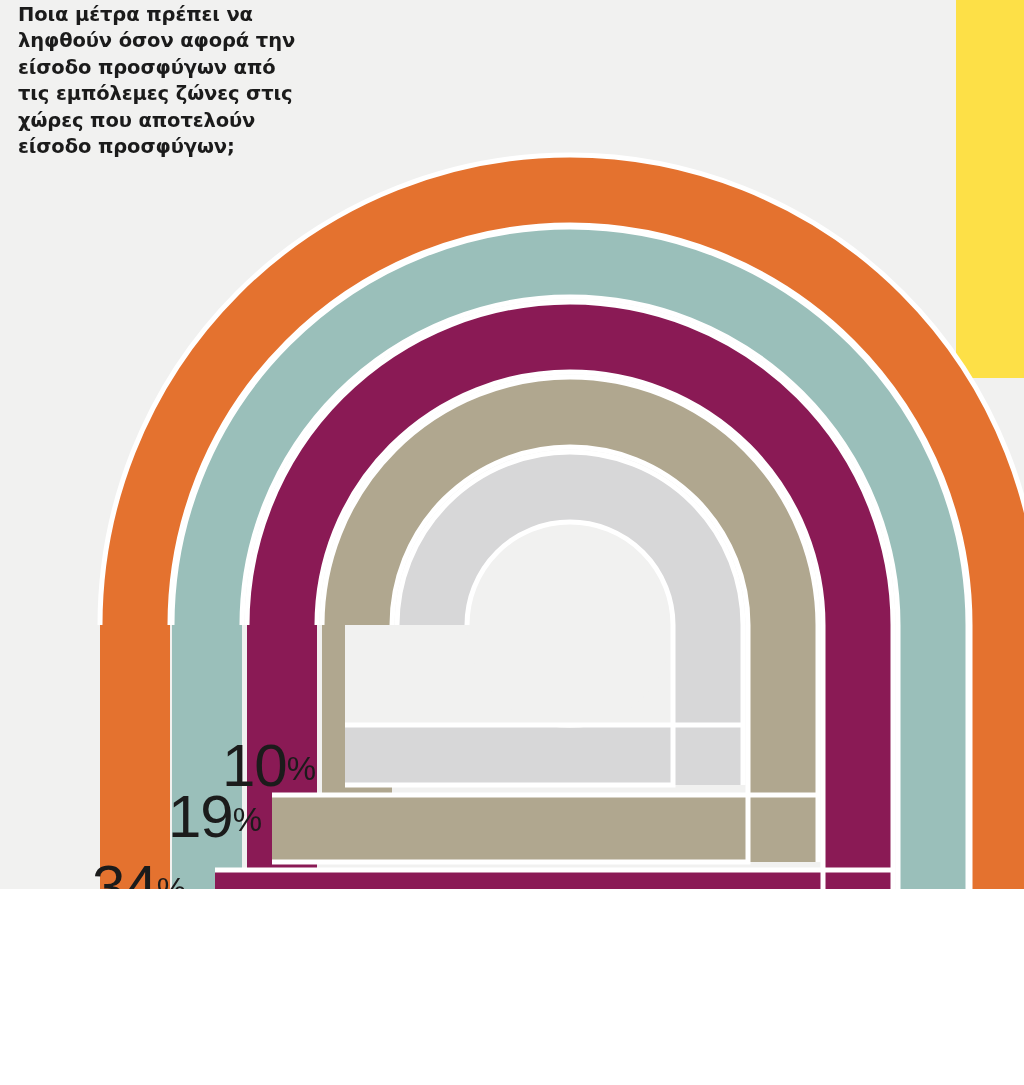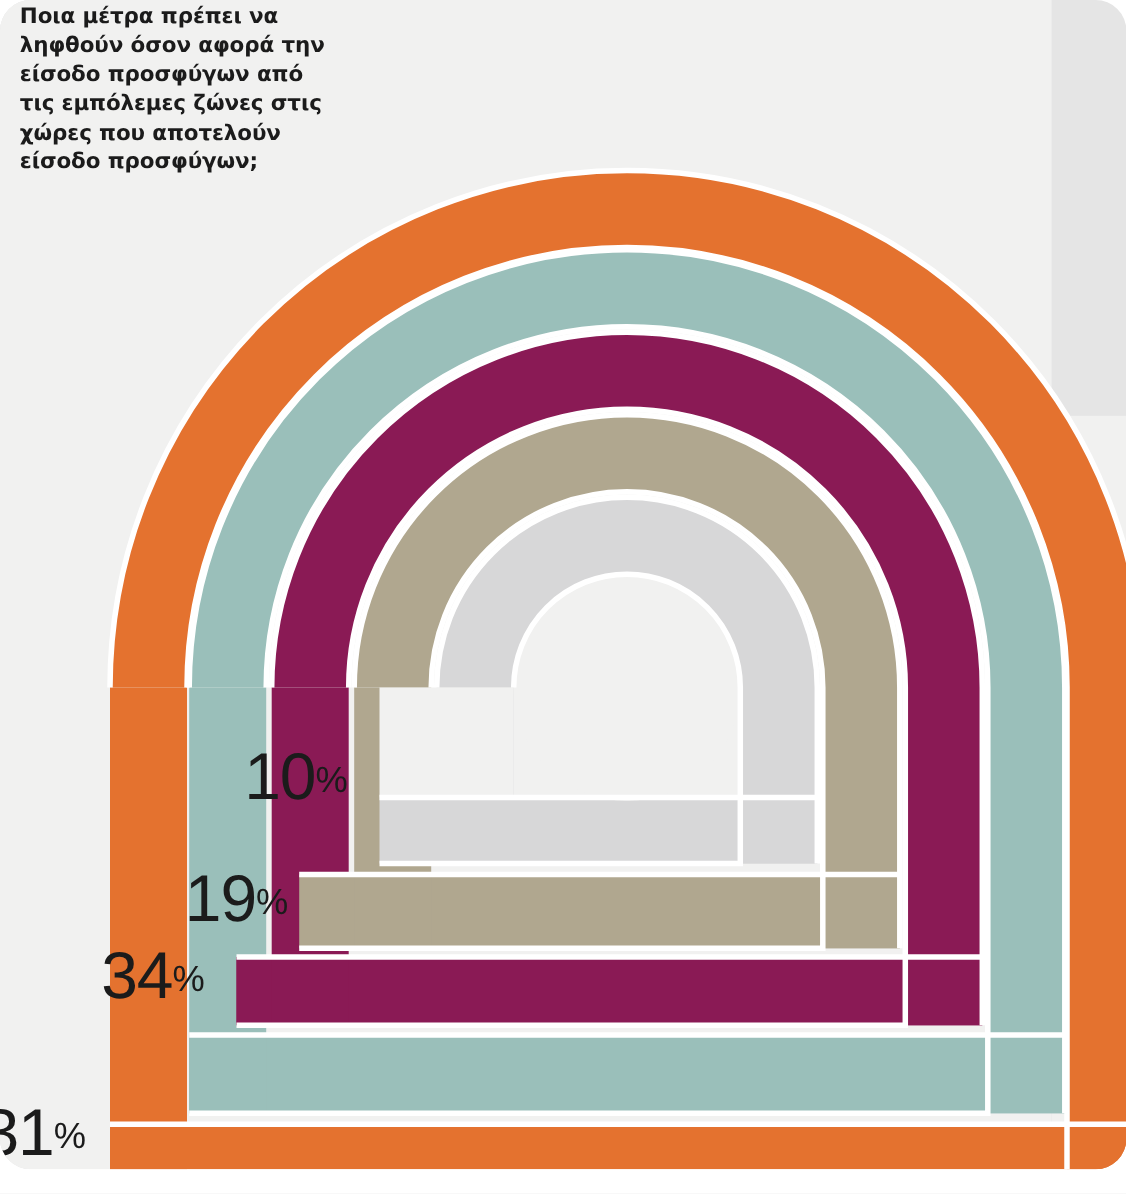--- a/index.html
+++ b/index.html
@@ -6,24 +6,23 @@
     margin: 0;
     padding: 0;
     background: #ffffff;
   }
   body {
     font-family: "Liberation Sans", sans-serif;
   }
   #page {
     position: relative;
     width: 1024px;
-    height: 1063px;
+    height: 889px;
     overflow: hidden;
-    background: #e5e5e5;
-    border-radius: 28px;
+    background: #fde047;
   }
   .bg-gray-main {
     position: absolute;
     left: 0;
     top: 0;
     width: 956px;
     height: 1085px;
     background: #f1f1f0;
   }
   .bg-gray-lower-right {
@@ -68,21 +67,21 @@
   .value-label .num {
     font-size: 60px;
     line-height: 60px;
   }
   .value-label .pct {
     font-size: 33px;
     line-height: 33px;
     vertical-align: super;
     letter-spacing: -1px;
   }
-  .vl-0 { left: 222px; top: 676px; }
+  .vl-0 { left: 222px; top: 736px; }
   .vl-1 { left: 168px; top: 787px; }
   .vl-2 { left: 92px; top: 857px; }
   .vl-3 { left: 45px; top: 928px; }
   .vl-4 { left: -16px; top: 1000px; }
 </style>
 </head>
 <body>
 
 <div id="page">
 

